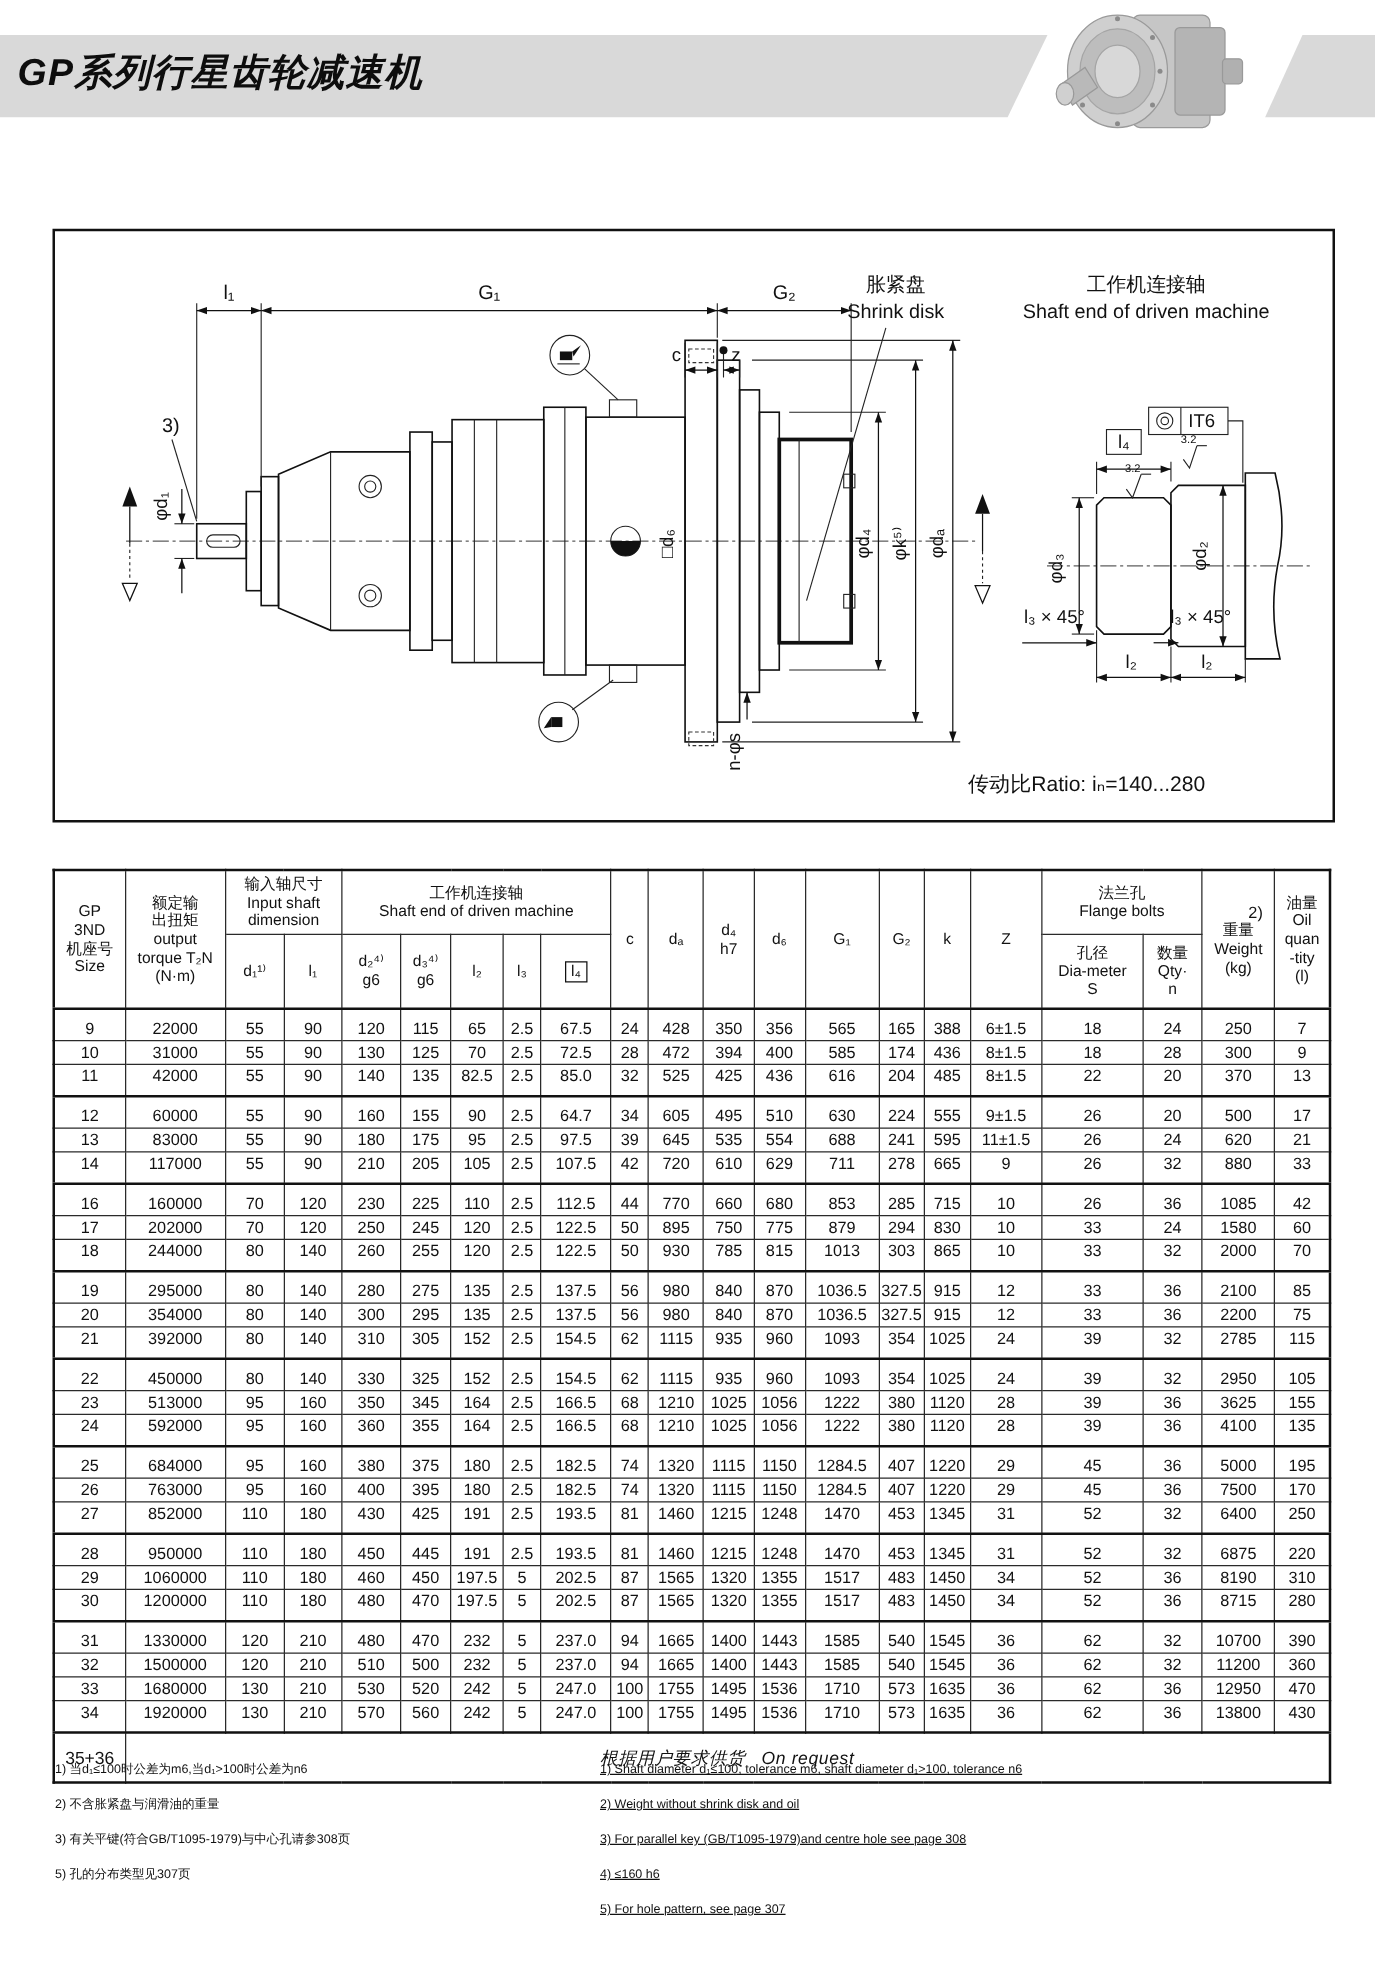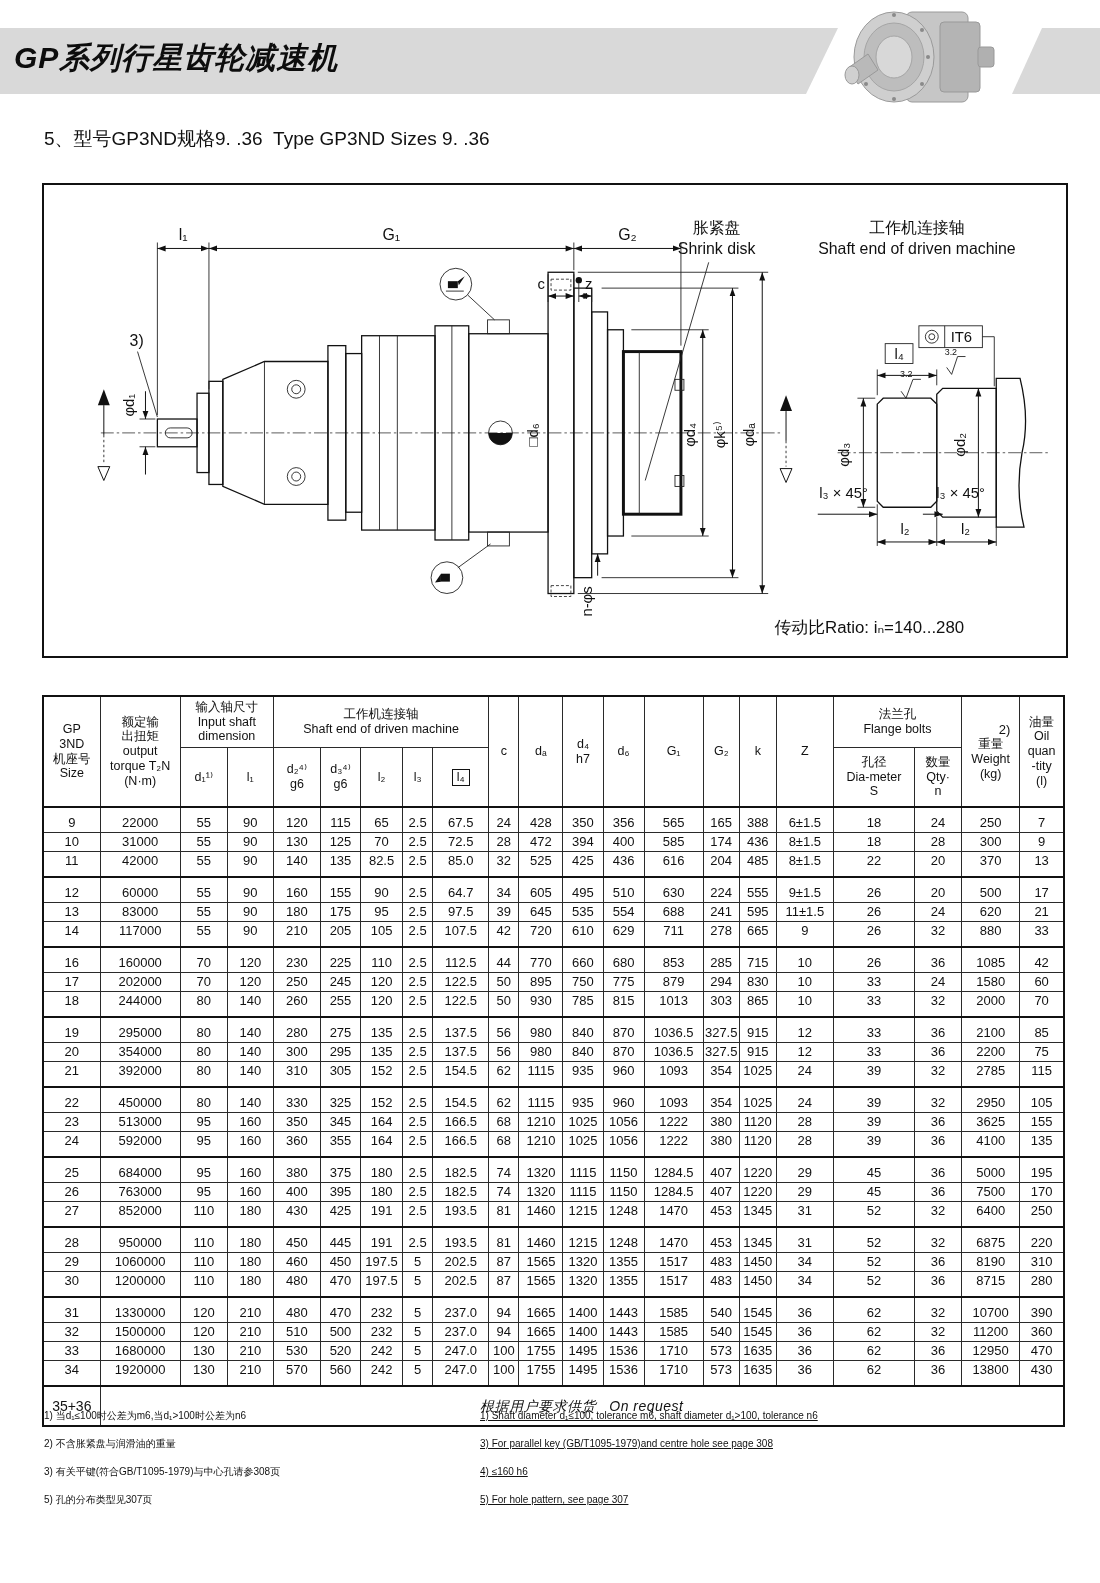--- a/index.html
+++ b/index.html
@@ -67,21 +67,20 @@
       <circle cx="80" cy="28" r="2" fill="#8a8a8a"></circle>
   <circle cx="86" cy="55" r="2" fill="#8a8a8a"></circle>
       <circle cx="80" cy="82" r="2" fill="#8a8a8a"></circle>
   <circle cx="52" cy="97" r="2" fill="#8a8a8a"></circle>
       <circle cx="24" cy="82" r="2" fill="#8a8a8a"></circle>
   <polygon points="6,66 26,52 36,68 16,82" fill="#b9b9b9" stroke="#999"></polygon>
   <ellipse cx="10" cy="73" rx="7" ry="9" fill="#d0d0d0" stroke="#999"></ellipse>
 </svg>
 <div class="banner-title">GP系列行星齿轮减速机</div>
 
-<div class="subtitle">5、型号GP3ND规格9. .36  Type GP3ND Sizes 9. .36</div>
 
 <div class="draw-box">
 <svg viewBox="0 0 1026 475">
   <defs>
     <marker id="arr" viewBox="0 0 10 8" refX="9.5" refY="4" markerWidth="9" markerHeight="7" orient="auto-start-reverse">
       <path d="M0,0.6 L9.5,4 L0,7.4 Z" fill="#111"></path>
     </marker>
   </defs>
 
   <line class="cl" x1="55" y1="250" x2="740" y2="250"></line>
@@ -943,19 +942,20 @@
 
 <div class="foot">
   <div class="fn-col fn-cn">
     <div>1) 当d₁≤100时公差为m6,当d₁&gt;100时公差为n6</div>
     <div>2) 不含胀紧盘与润滑油的重量</div>
     <div>3) 有关平键(符合GB/T1095-1979)与中心孔请参308页</div>
     <div>5) 孔的分布类型见307页</div>
   </div>
   <div class="fn-col fn-en">
     <div>1) Shaft diameter d₁≤100, tolerance m6, shaft diameter d₁&gt;100, tolerance n6</div>
+    <div>2) Weight without shrink disk and oil</div>
     <div>3) For parallel key (GB/T1095-1979)and centre hole see page 308</div>
     <div>4) ≤160 h6</div>
     <div>5) For hole pattern, see page 307</div>
   </div>
 </div>
 
 </div>
 
 </body></html>

